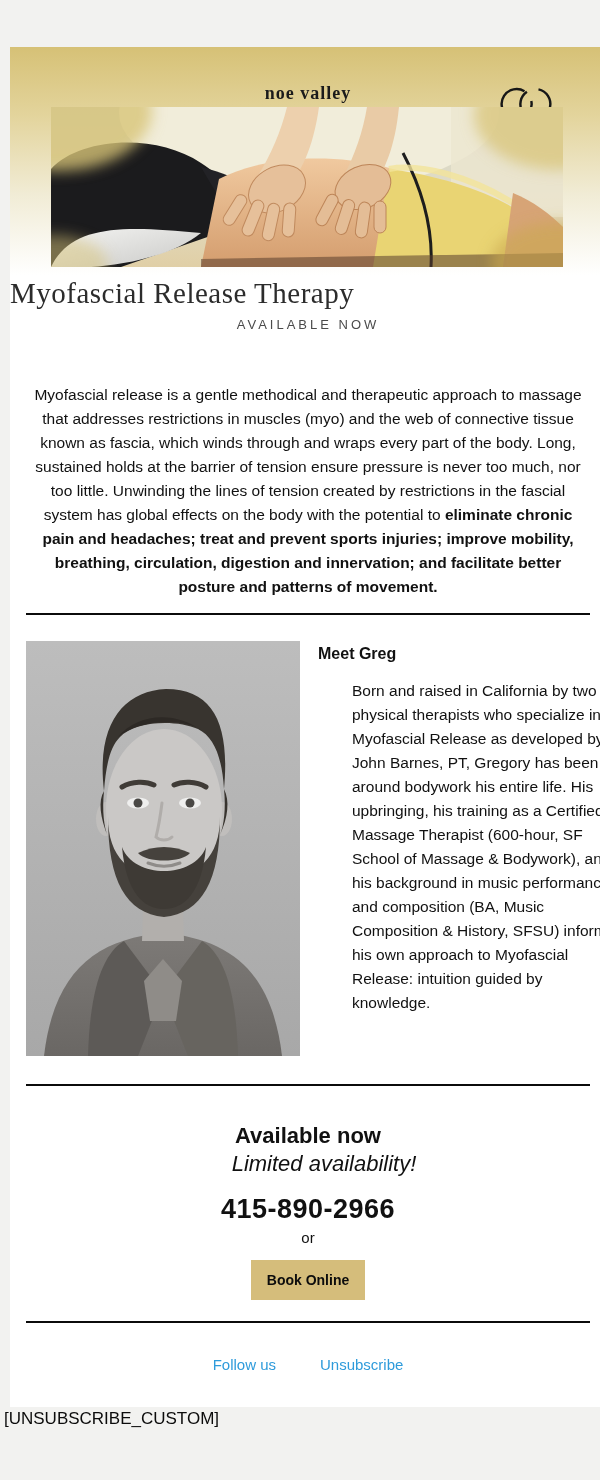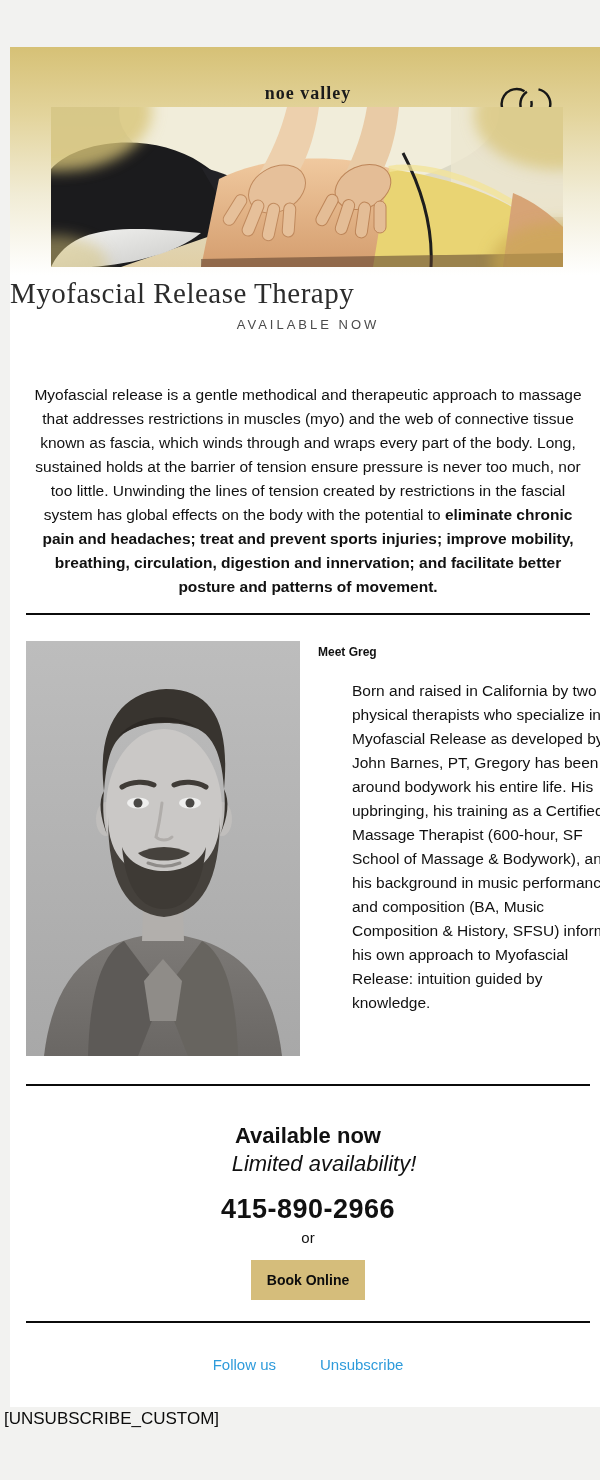--- a/index.html
+++ b/index.html
@@ -48,21 +48,21 @@
   .hr{position:absolute;left:16px;right:16px;height:0;border-top:2px solid #0b0b0b;}
   .hr1{top:566px;}
   .hr2{top:1037px;}
   .hr3{top:1274px;}
   
   .portrait{
     position:absolute;left:16px;top:594px;width:274px;height:415px;
   }
   .meet-heading{
     position:absolute;left:308px;top:598px;width:272px;
-    font-size:12px;font-weight:bold;color:#111;
+    font-size:16px;font-weight:bold;color:#111;
   }
   .meet-bio{
     position:absolute;left:308px;top:632px;width:272px;
     font-size:15.5px;line-height:24px;color:#111;text-align:left;margin-left:34px;
   }
   
   .avail-line1{
     position:absolute;left:0;top:1076px;width:100%;text-align:center;
     font-size:22px;font-weight:bold;color:#111;
   }

